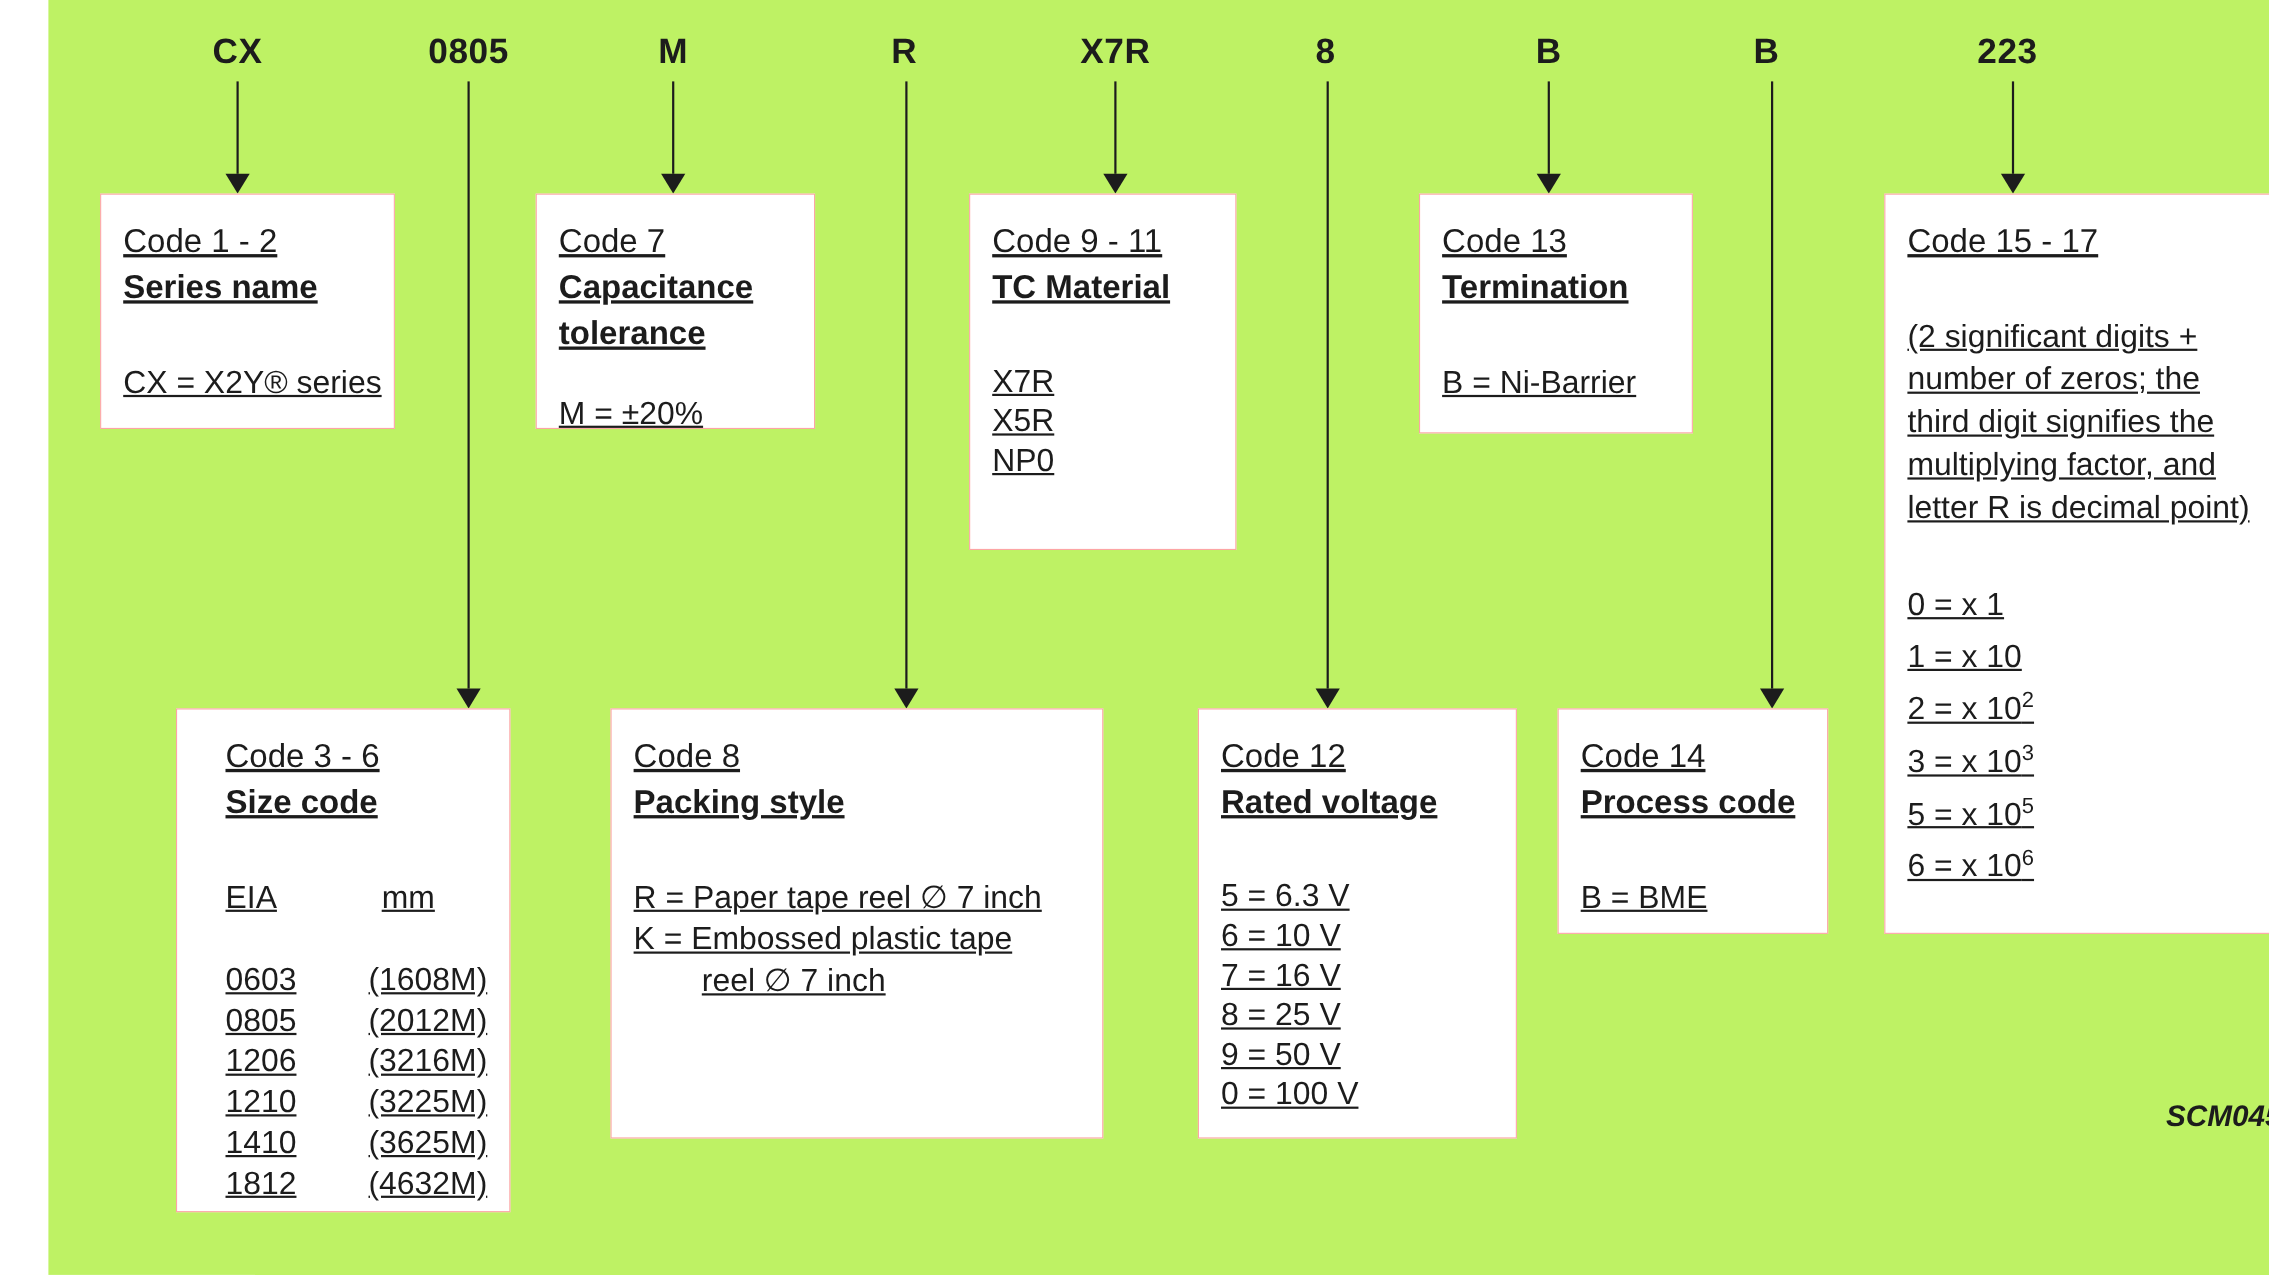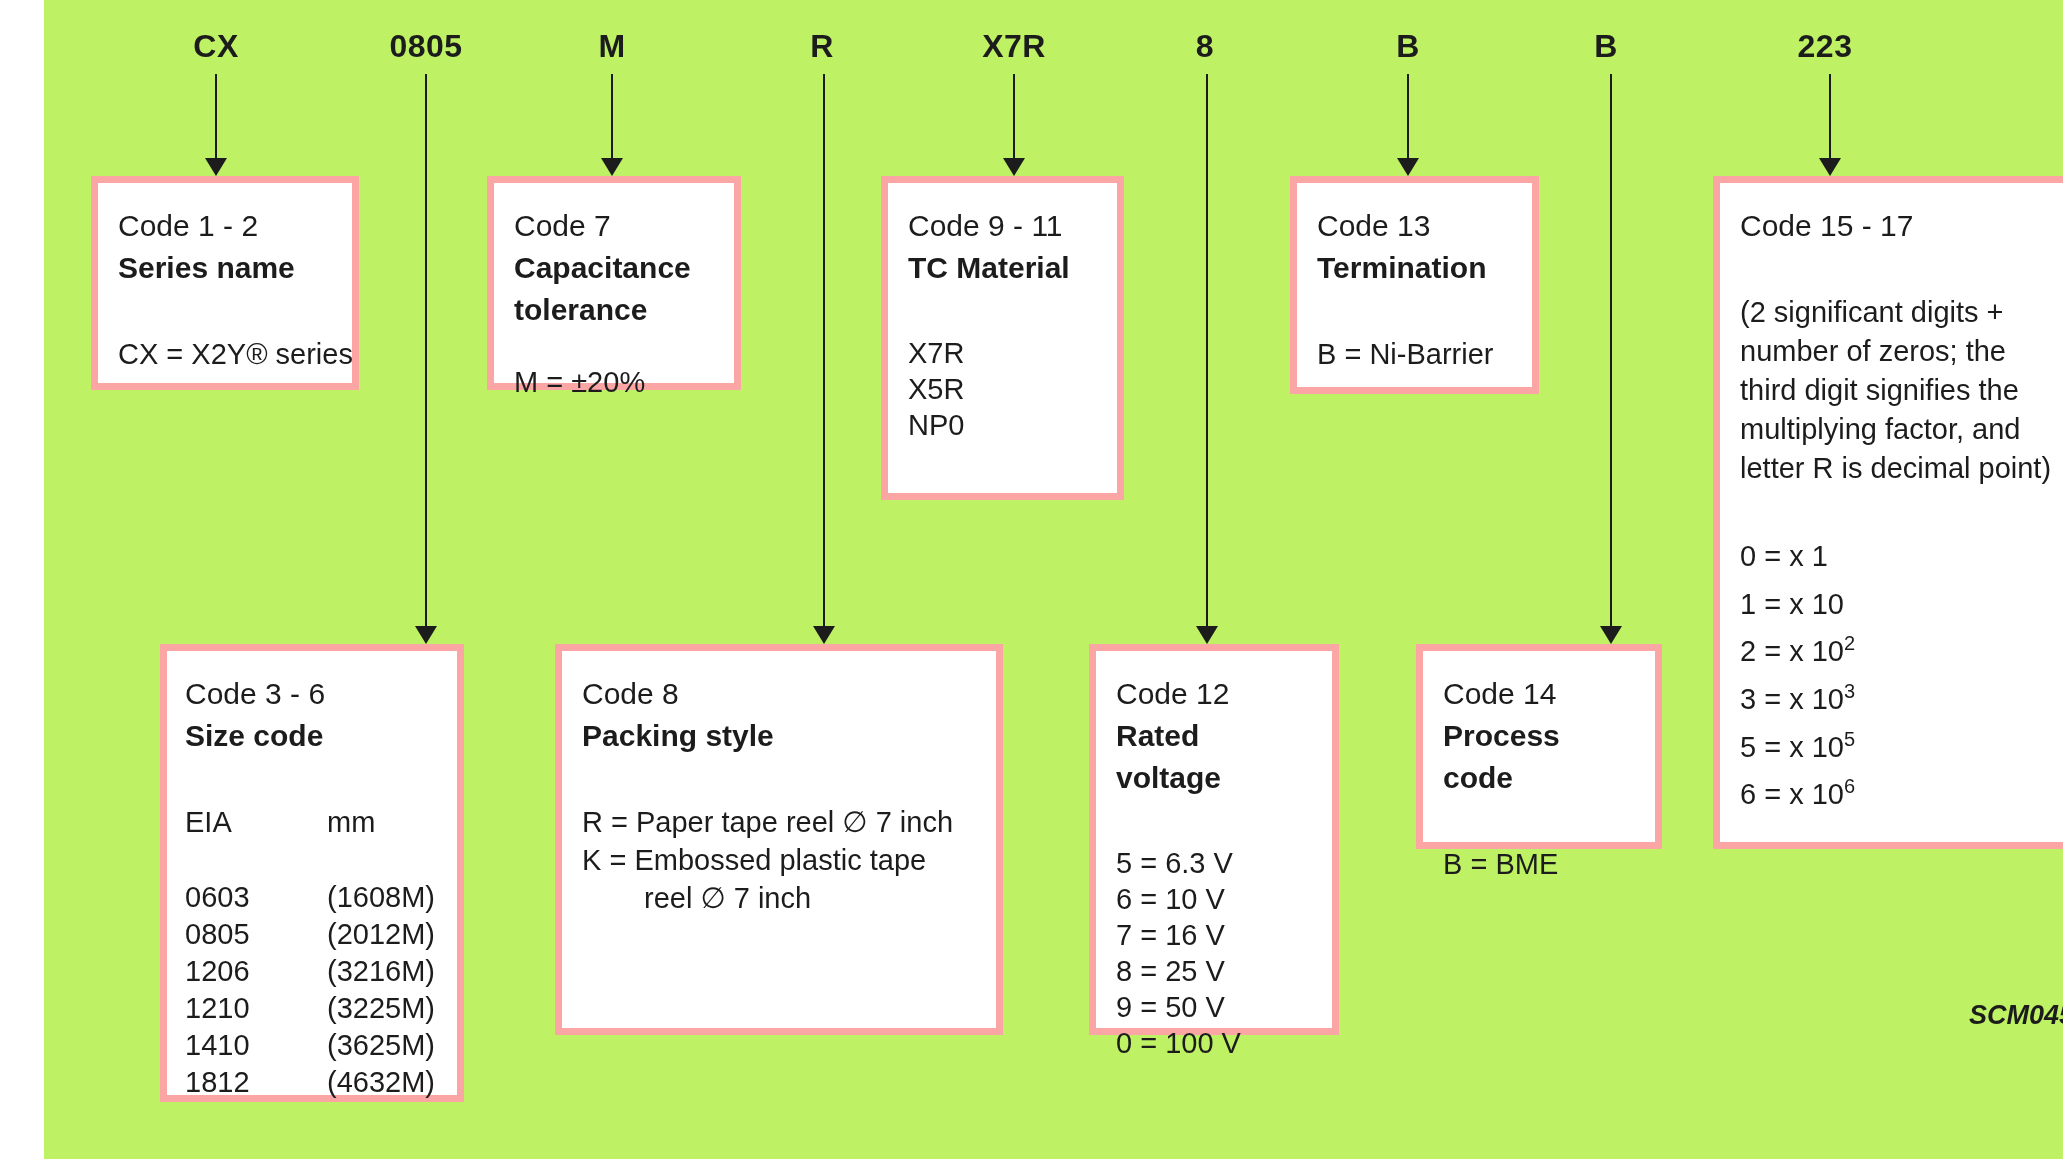--- a/index.html
+++ b/index.html
@@ -44,25 +44,26 @@
   .arrow-head {
     width: 0;
     height: 0;
     border-left: 11px solid transparent;
     border-right: 11px solid transparent;
     border-top: 18px solid #1c1c1c;
   }
   .dbox {
     position: absolute;
     box-sizing: border-box;
-    border: 7px solid #fca5a5;
+    border: 1px solid #fca5a5;
     background: #ffffff;
     padding: 22px 20px;
     font-size: 29px;
     line-height: 38px;
+    text-decoration: underline;
   }
   .code-range {
     font-size: 30px;
     line-height: 42px;
     font-weight: normal;
   }
   .box-title {
     font-size: 30px;
     line-height: 42px;
     font-weight: bold;
@@ -186,21 +187,21 @@
     <div class="multipliers">
       <div><span>0 = x 1</span><sup></sup></div>
       <div><span>1 = x 10</span><sup></sup></div>
       <div><span>2 = x 10</span><sup>2</sup></div>
       <div><span>3 = x 10</span><sup>3</sup></div>
       <div><span>5 = x 10</span><sup>5</sup></div>
       <div><span>6 = x 10</span><sup>6</sup></div>
     </div>
   </div>
 
-  <div class="dbox" style="left:116px; top:644px; width:304px; height:458px; padding-left:18px">
+  <div class="dbox" style="left:116px; top:644px; width:304px; height:458px; padding-left:44px">
     <div class="code-range">Code 3 - 6</div>
     <div class="box-title">Size code</div>
     <div class="content">
       <div class="size-header">
         <span class="col-eia">EIA</span>
         <span>mm</span>
       </div>
       <div class="size-table-rows">
         <div class="size-row">
             <span class="col-eia">0603</span>
@@ -233,21 +234,21 @@
   <div class="dbox" style="left:511px; top:644px; width:448px; height:391px">
     <div class="code-range">Code 8</div>
     <div class="box-title">Packing style</div>
     <div class="content list-38">
       <div>R = Paper tape reel ∅ 7 inch</div>
       <div>K = Embossed plastic tape</div>
       <div class="indent">reel ∅ 7 inch</div>
     </div>
   </div>
 
-  <div class="dbox" style="left:1045px; top:644px; width:250px; height:391px">
+  <div class="dbox" style="left:1045px; top:644px; width:290px; height:391px">
     <div class="code-range">Code 12</div>
     <div class="box-title">Rated voltage</div>
     <div class="content list-36">
       <div>5 = 6.3 V</div>
       <div>6 = 10 V</div>
       <div>7 = 16 V</div>
       <div>8 = 25 V</div>
       <div>9 = 50 V</div>
       <div>0 = 100 V</div>
     </div>

